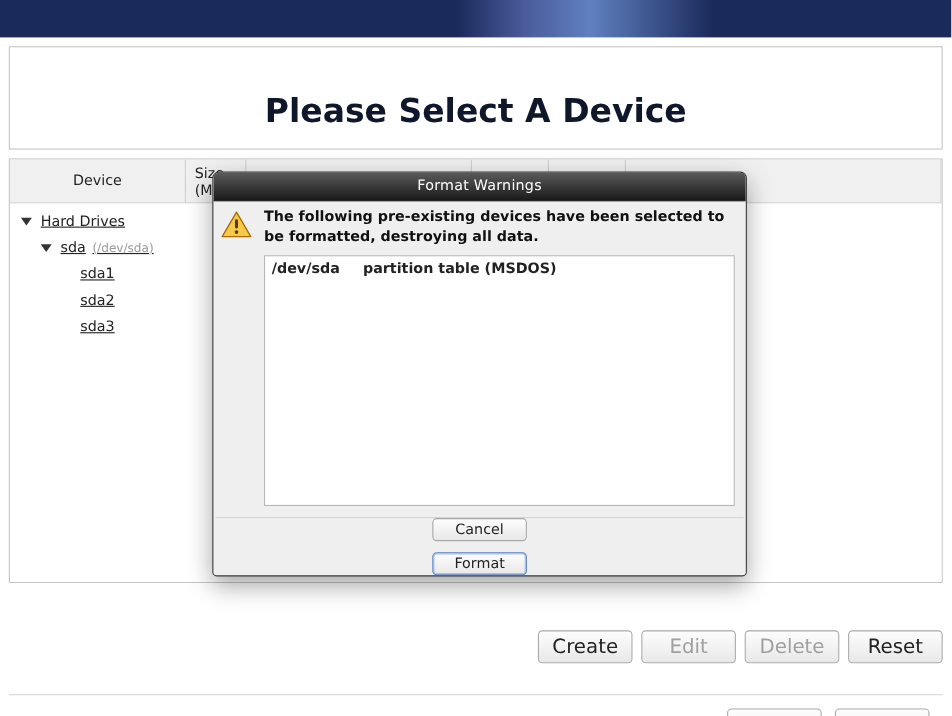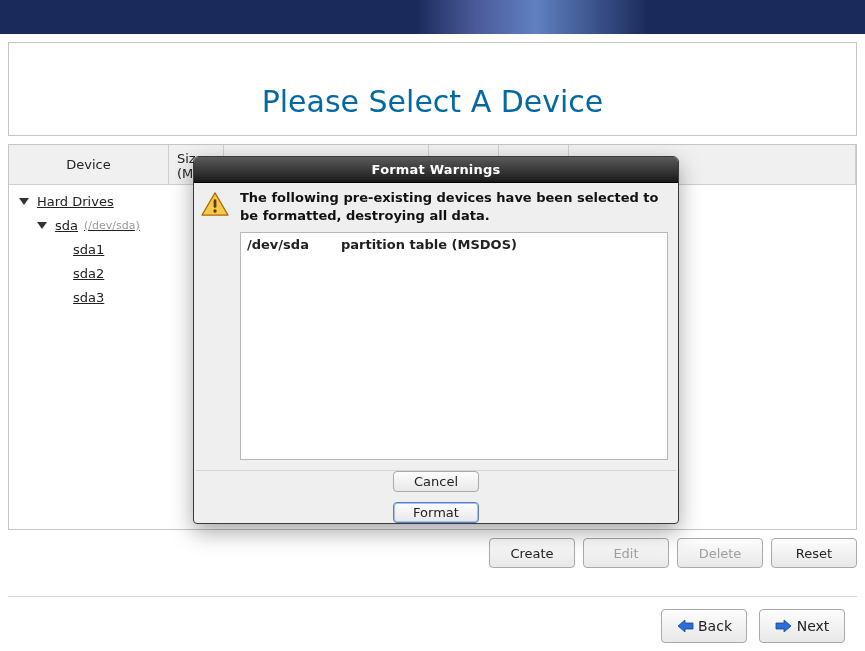--- a/index.html
+++ b/index.html
@@ -22,22 +22,22 @@
   .title-panel {
     margin: 8px 8px 0 8px;
     border: 1px solid #c5c5c5;
     height: 94px;
     display: flex;
     align-items: center;
     justify-content: center;
   }
   .page-title {
     font-size: 30px;
-    font-weight: normal;
-    color: #0369a1;
+    font-weight: bold;
+    color: #0f172a;
     margin-top: 24px;
   }
   .table-panel {
     margin: 8px 8px 0 8px;
     border: 1px solid #c5c5c5;
     height: 386px;
     display: flex;
     flex-direction: column;
     overflow: hidden;
   }
@@ -93,28 +93,29 @@
     display: flex;
     justify-content: flex-end;
     gap: 8px;
   }
   .btn {
     min-width: 86px;
     height: 30px;
     border: 1px solid #a9a9a9;
     border-radius: 4px;
     background: linear-gradient(#fdfdfd, #e8e8e8);
-    font-size: 13px;
+    font-size: 18px;
     color: #222;
     display: inline-flex;
     align-items: center;
     justify-content: center;
     gap: 4px;
     cursor: pointer;
     padding: 0 12px;
+    margin-top: 35px;
   }
   .btn.disabled {
     color: #a0a0a0;
     cursor: default;
   }
   .footer-sep {
     margin: 28px 8px 0 8px;
     height: 1px;
     background: #d8d8d8;
   }
@@ -151,21 +152,21 @@
     border-radius: 6px 6px 4px 4px;
     box-shadow: 0 8px 22px rgba(0,0,0,0.35);
     display: flex;
     flex-direction: column;
     overflow: hidden;
   }
   .dialog-title {
     height: 26px;
     background: linear-gradient(#5a5a5a, #1a1a1a);
     color: #fff;
-    font-weight: bold;
+    font-weight: normal;
     font-size: 13px;
     display: flex;
     align-items: center;
     justify-content: center;
     border-bottom: 1px solid #000;
     letter-spacing: 0.2px;
   }
   .dialog-body {
     flex: 1;
     padding: 6px 10px 10px 6px;
@@ -180,21 +181,21 @@
   }
   .msg-col { flex: 1; display: flex; flex-direction: column; }
   .msg-text { font-size: 13px; line-height: 1.35; color: #111; margin-bottom: 8px; }
   .device-list {
     flex: 1;
     background: #fff;
     border: 1px solid #b8b8b8;
     padding: 4px 6px;
     font-size: 13px;
   }
-  .device-list-row { display: flex; gap: 32px; }
+  .device-list-row { display: flex; gap: 21px; }
   .dialog-sep { height: 1px; background: #d5d5d5; margin: 0 2px; }
   .dialog-buttons {
     height: 52px;
     display: flex;
     align-items: center;
     justify-content: flex-end;
     gap: 10px;
     padding: 0 14px;
     flex-direction: column;
   }

